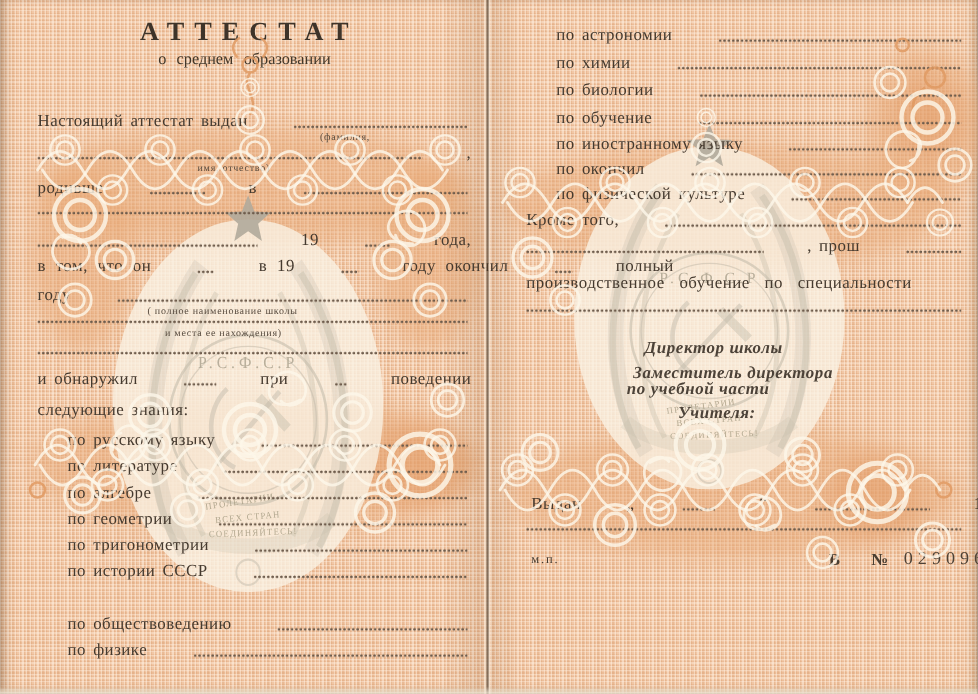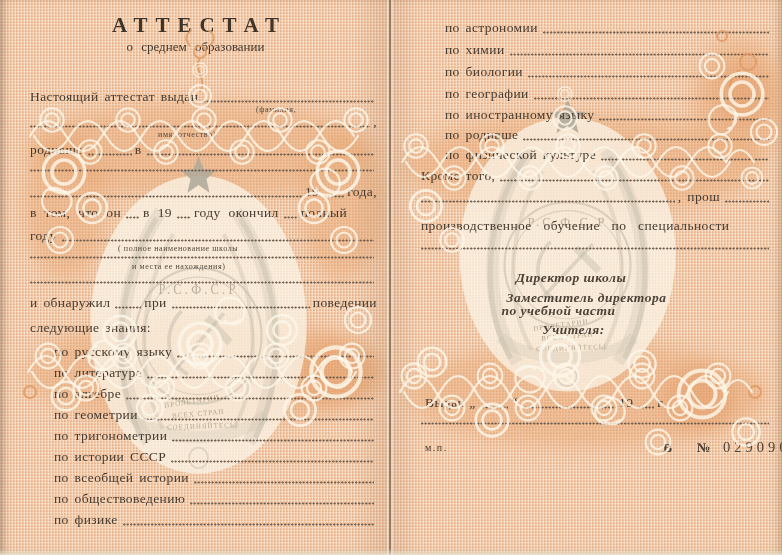--- a/index.html
+++ b/index.html
@@ -13,21 +13,21 @@
       repeating-linear-gradient(90deg, rgba(214,150,100,.26) 1px 2px, rgba(0,0,0,0) 2px 4px),
       repeating-linear-gradient(0deg, rgba(214,150,100,.22) 1px 2px, rgba(0,0,0,0) 2px 4px);
     box-shadow: inset 7px 0 9px -5px rgba(90,65,40,.45),
                 inset -7px 0 9px -5px rgba(110,85,55,.35),
                 inset 0 -5px 7px -3px rgba(130,105,70,.28);
   }
   .layer{position:absolute;inset:0;pointer-events:none;}
   .page{position:absolute;top:0;width:391px;height:555px;z-index:4;}
   .page-left{left:0;} .page-right{left:391px;}
   .row{position:absolute;left:30px;right:14px;display:flex;align-items:flex-end;
-       font-size:13.5px;letter-spacing:.4px;word-spacing:2px;line-height:16px;white-space:nowrap;}
+       font-size:13.5px;letter-spacing:.4px;word-spacing:2px;line-height:16px;white-space:nowrap;gap:32px;}
   .row .lbl{flex:0 0 auto;}
   .dots{flex:1 1 auto;height:12px;margin:0 3px 2px 5px;align-self:flex-end;
         background-image:radial-gradient(circle at 1.2px 1.5px,#6e5c4c .85px,rgba(0,0,0,0) 1.3px);
         background-size:3.5px 3px;background-repeat:repeat-x;background-position:0 100%;}
   .dots.w14{flex:0 0 14px}.dots.w20{flex:0 0 20px}.dots.w26{flex:0 0 26px}
   .dots.w44{flex:0 0 44px}.dots.w16{flex:0 0 16px}.dots.w92{flex:0 0 92px}
   .hint{position:absolute;font-size:8px;letter-spacing:.6px;color:#55493d;white-space:nowrap;z-index:4;}
   .title{position:absolute;left:0;right:0;top:13px;text-align:center;font-size:21px;font-weight:700;
          letter-spacing:8px;padding-left:8px;color:#3e342a;}
   .subtitle{position:absolute;left:0;right:0;top:39px;text-align:center;font-size:13px;word-spacing:5px;color:#423729;}
@@ -187,24 +187,20 @@
         <span class="dots"></span>
       </div>
     <div class="row" style="top:428px;left:54px">
         <span class="lbl">по тригонометрии</span>
         <span class="dots"></span>
       </div>
     <div class="row" style="top:449px;left:54px">
         <span class="lbl">по истории  СССР</span>
         <span class="dots"></span>
       </div>
-    <div class="row" style="top:470px;left:54px">
-        <span class="lbl">по всеобщей истории</span>
-        <span class="dots"></span>
-      </div>
     <div class="row" style="top:491px;left:54px">
         <span class="lbl">по обществоведению</span>
         <span class="dots"></span>
       </div>
     <div class="row" style="top:512px;left:54px">
         <span class="lbl">по физике</span>
         <span class="dots"></span>
       </div>
   </div>
 
@@ -215,29 +211,29 @@
       </div>
     <div class="row" style="top:42px;left:54px;right:10px">
         <span class="lbl">по химии</span>
         <span class="dots"></span>
       </div>
     <div class="row" style="top:64px;left:54px;right:10px">
         <span class="lbl">по биологии</span>
         <span class="dots"></span>
       </div>
     <div class="row" style="top:86px;left:54px;right:10px">
-        <span class="lbl">по географии</span>
+        <span class="lbl">по обучение</span>
         <span class="dots"></span>
       </div>
     <div class="row" style="top:107px;left:54px;right:10px">
         <span class="lbl">по иностранному языку</span>
         <span class="dots"></span>
       </div>
     <div class="row" style="top:127px;left:54px;right:10px">
-        <span class="lbl">по родивше</span>
+        <span class="lbl">по окончил</span>
         <span class="dots"></span>
       </div>
     <div class="row" style="top:147px;left:54px;right:10px">
         <span class="lbl">по физической культуре</span>
         <span class="dots"></span>
       </div>
 
     <div class="row" style="top:168px;right:10px">
       <span class="lbl">Кроме того,</span>
       <span class="dots"></span>

